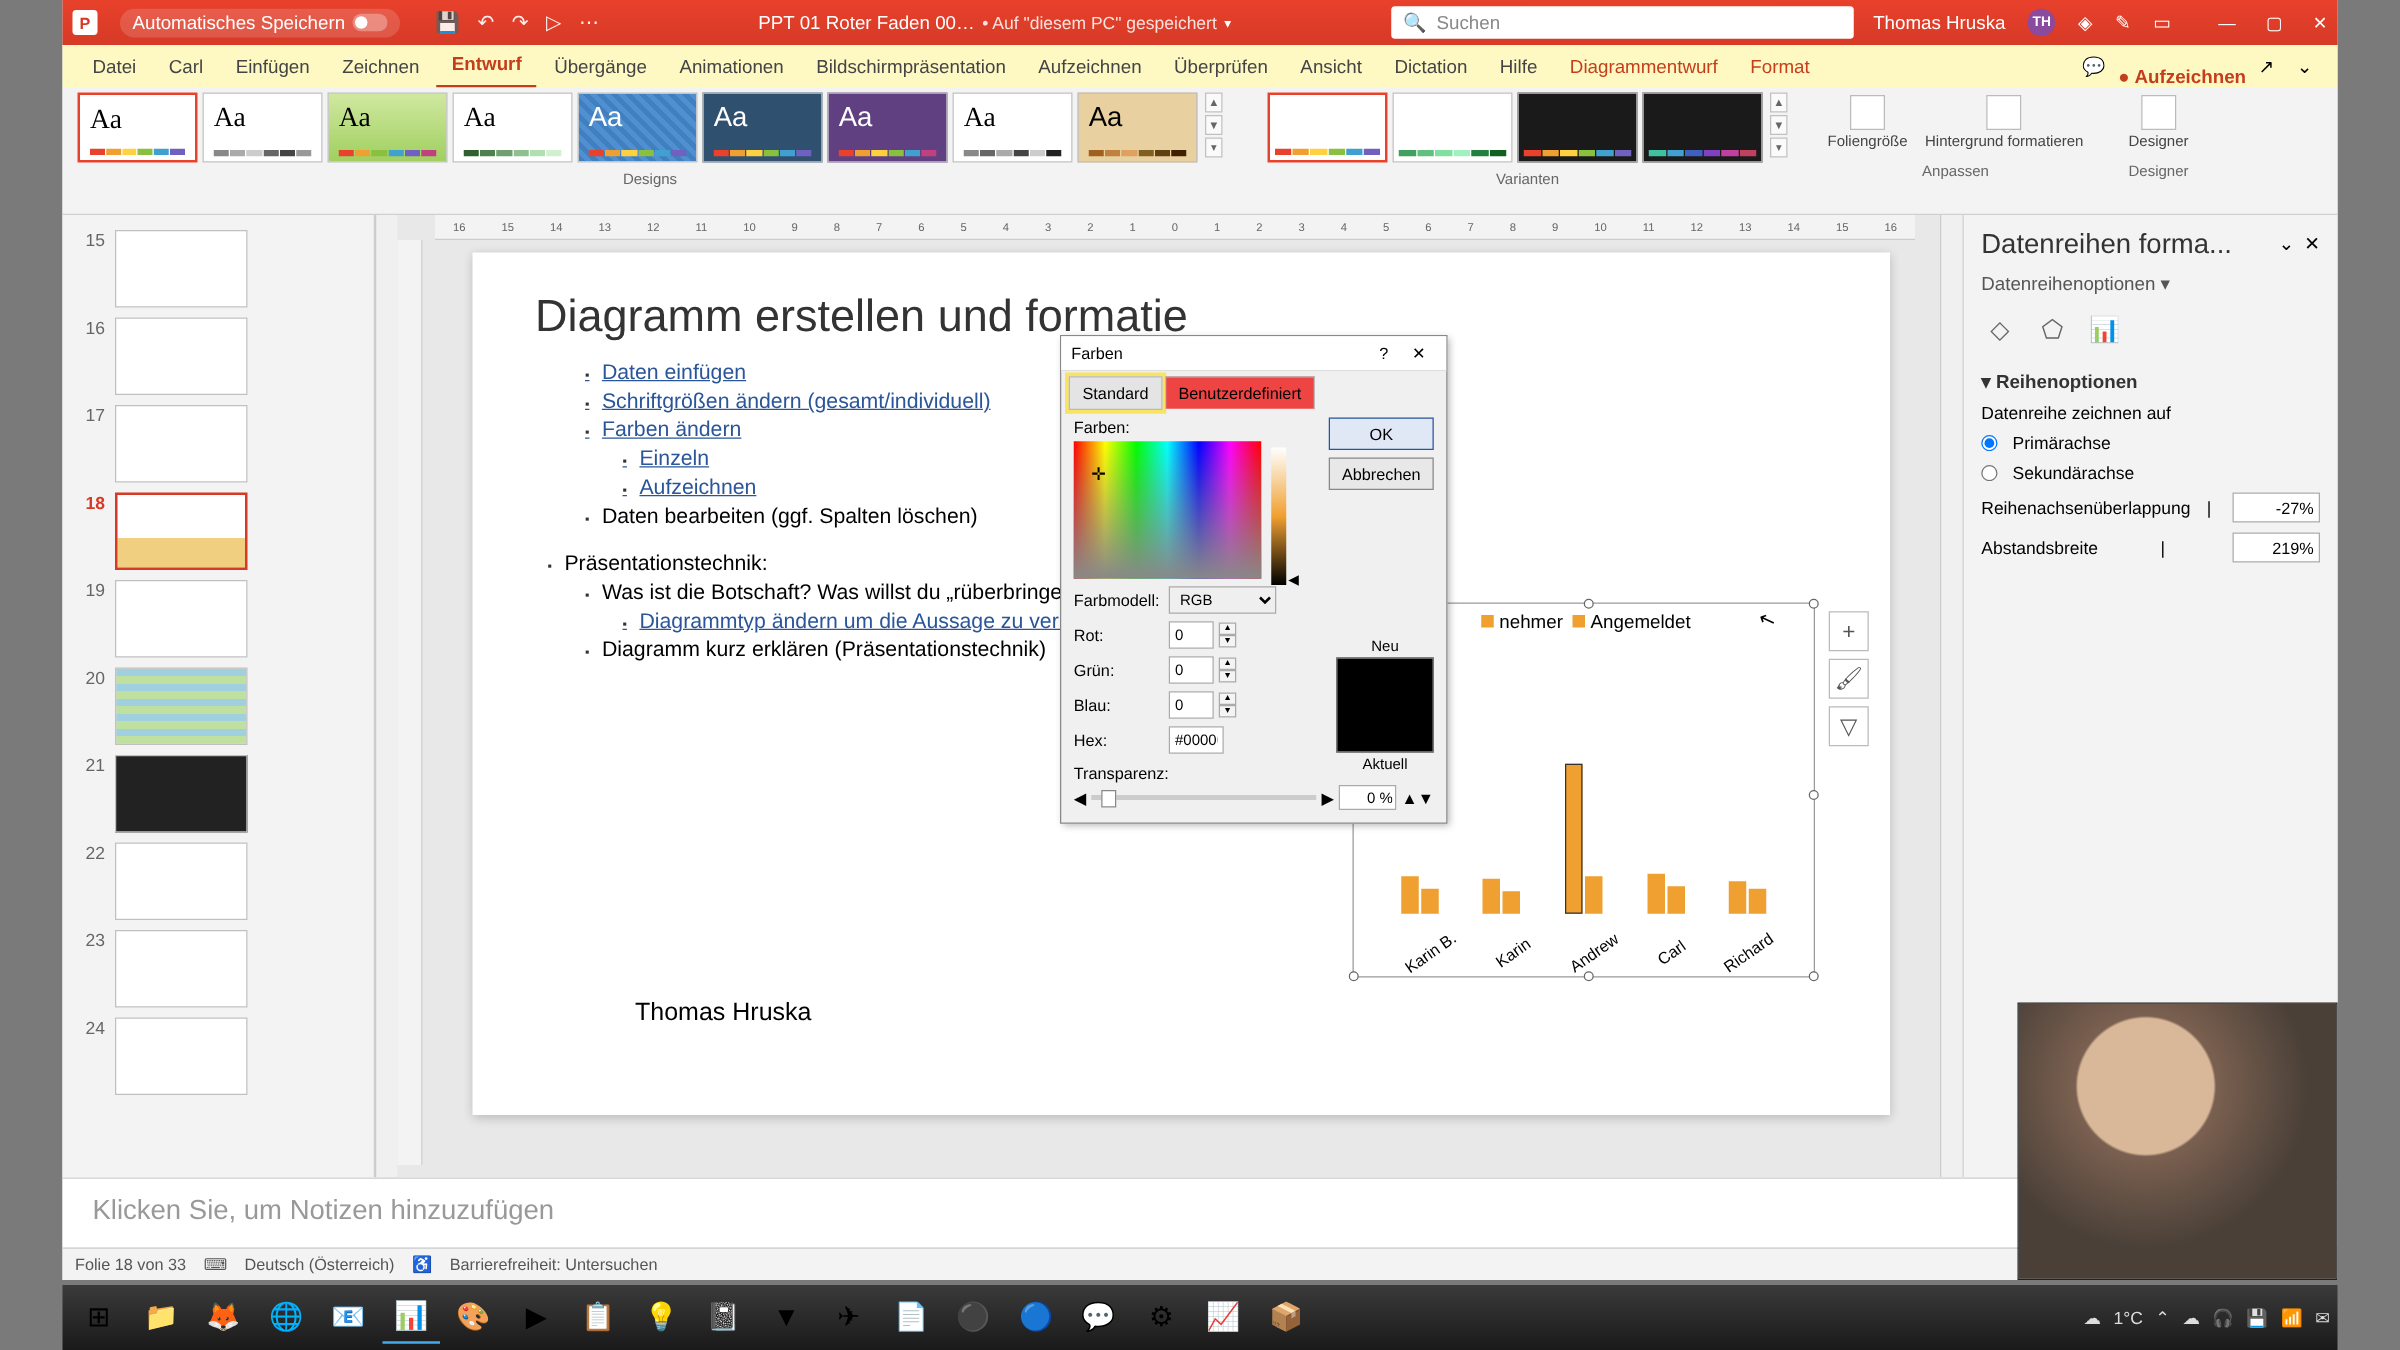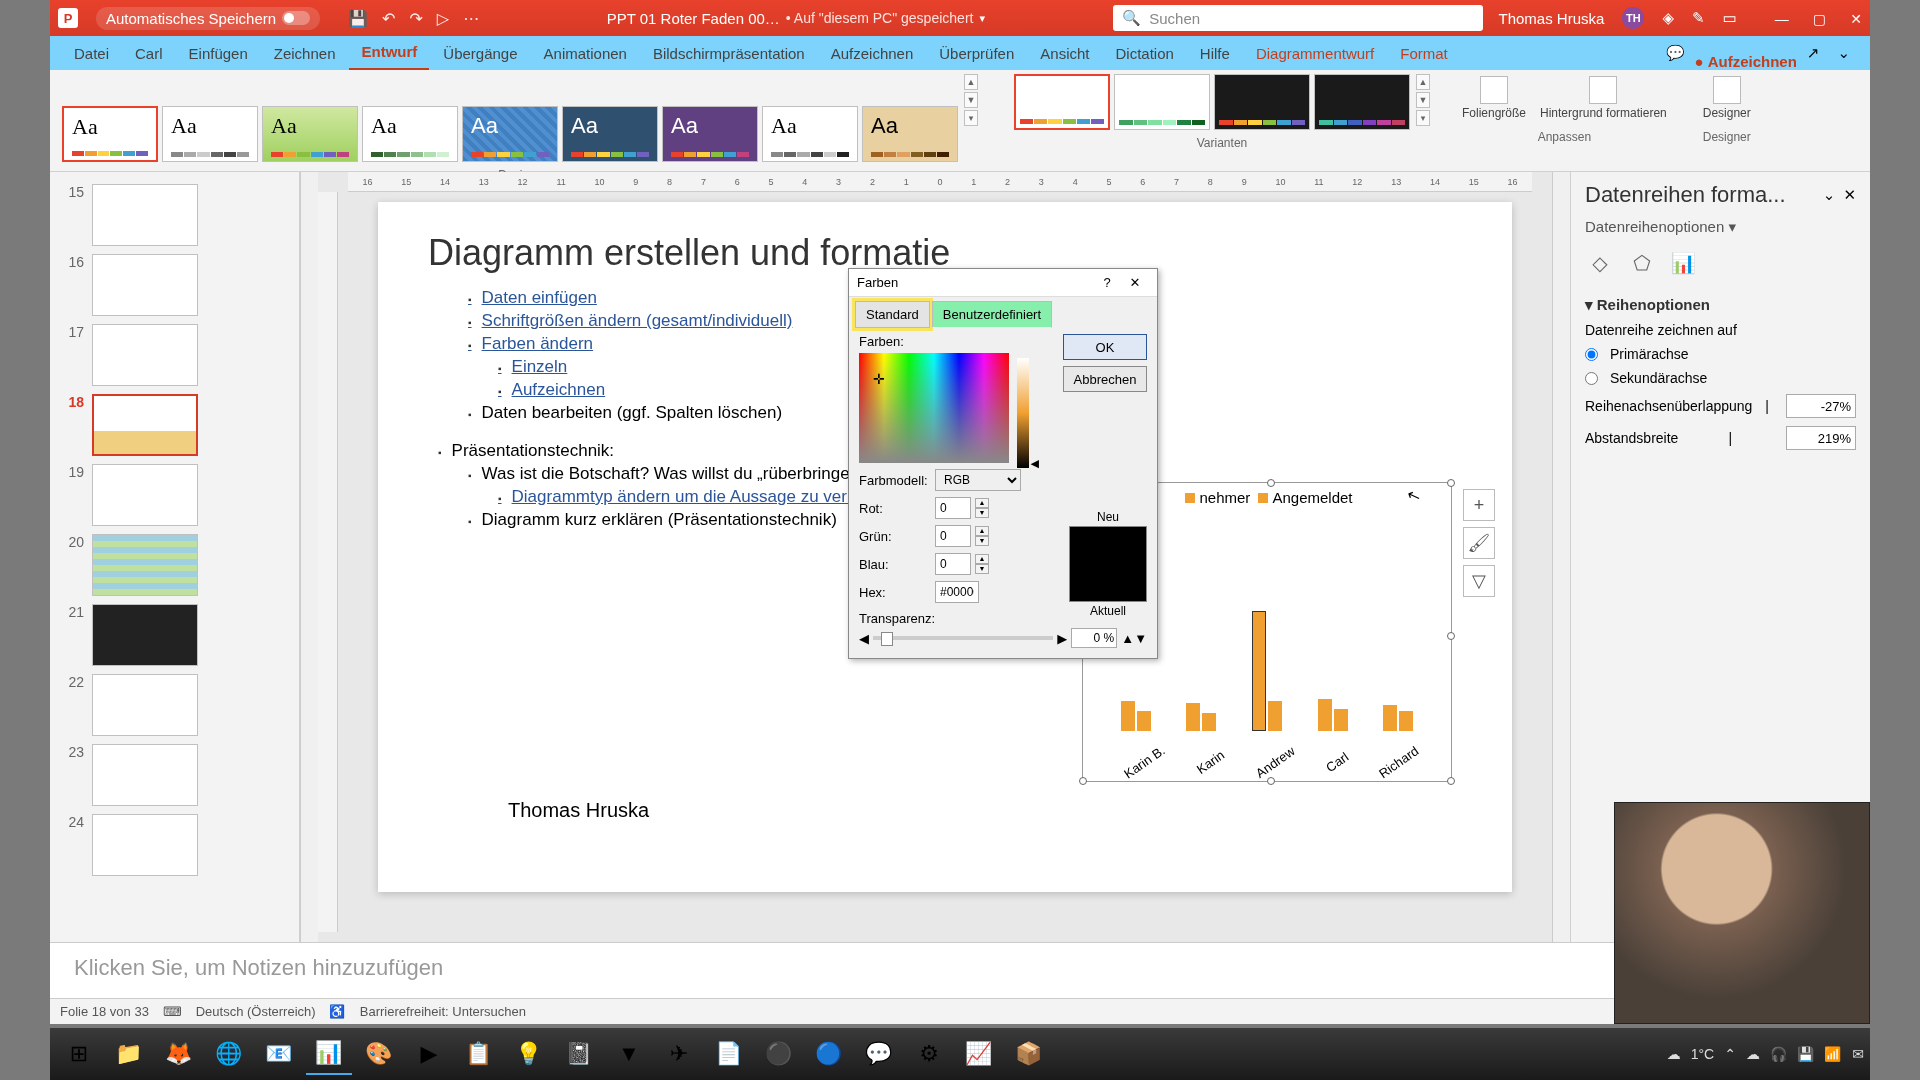--- a/index.html
+++ b/index.html
@@ -14,32 +14,32 @@
 .toggle::after { content:''; position:absolute; width:10px; height:10px; background:#fff; border-radius:50%; top:2px; left:2px; }
 .qat { display:flex; gap:14px; margin-left:10px; }
 .qat span { font-size:16px; opacity:0.9; }
 .titlebar .doc { flex:1; text-align:center; display:flex; justify-content:center; align-items:center; gap:6px; }
 .search { background:#fff; border-radius:3px; height:26px; width:370px; display:flex; align-items:center; padding:0 10px; color:#888; gap:8px; }
 .titlebar .right { display:flex; align-items:center; gap:18px; margin-left:16px; }
 .avatar { width:22px; height:22px; border-radius:50%; background:#8a4a9e; color:#fff; font-size:11px; display:flex; align-items:center; justify-content:center; font-weight:bold; }
 .winbtns span { margin-left:20px; font-size:14px; }
 
 
-.ribtabs { height:34px; background:#7dd3fc; display:flex; align-items:flex-end; padding:0 12px; font-size:15px; gap:2px; }
+.ribtabs { height:34px; background:#fef9c3; display:flex; align-items:flex-end; padding:0 12px; font-size:15px; gap:2px; }
 .ribtabs .tab { padding:8px 12px; color:#444; cursor:pointer; }
 .ribtabs .tab.active { color:#c43e1c; border-bottom:2px solid #c43e1c; font-weight:600; }
 .ribtabs .spacer { flex:1; }
 .ribtabs .rec { color:#c43e1c; font-weight:600; display:flex; align-items:center; gap:4px; }
 .ribtabs .rec::before { content:'●'; }
 
 
 .ribbon { height:102px; background:#f3f3f3; border-bottom:1px solid #d0d0d0; display:flex; align-items:flex-start; padding:4px 12px 0; gap:8px; }
 .themes { display:flex; flex-direction:column; align-items:center; }
 .themerow { display:flex; gap:4px; }
-.theme { width:96px; height:56px; border:1px solid #c0c0c0; background:#fff; display:flex; flex-direction:column; justify-content:space-between; padding:6px 8px 4px; font-size:22px; font-family:Georgia,serif;margin-top:32px; }
+.theme { width:96px; height:56px; border:1px solid #c0c0c0; background:#fff; display:flex; flex-direction:column; justify-content:space-between; padding:6px 8px 4px; font-size:22px; font-family:Georgia,serif; }
 .theme.sel { border:2px solid #e8412c; }
 .theme .bar { height:5px; display:flex; gap:1px; }
 .theme .bar span { flex:1; }
 .grplabel { font-size:12px; color:#666; margin-top:6px; }
 .dropbtns { display:flex; flex-direction:column; gap:2px; margin-left:2px; }
 .dropbtns span { width:14px; height:16px; border:1px solid #c0c0c0; font-size:9px; display:flex; align-items:center; justify-content:center; color:#666; background:#fafafa; }
 .variants { display:flex; flex-direction:column; align-items:center; margin-left:28px; }
 .variant { width:96px; height:56px; border:1px solid #c0c0c0; background:#fff; display:flex; flex-direction:column; justify-content:flex-end; padding:4px; }
 .variant.sel { border:2px solid #e8412c; }
 .variant.dark { background:#1a1a1a; }
@@ -85,21 +85,21 @@
 .floatbtns { position:absolute; right:-44px; top:6px; display:flex; flex-direction:column; gap:6px; }
 .floatbtns span { width:32px; height:32px; border:1px solid #bbb; background:#fff; display:flex; align-items:center; justify-content:center; font-size:18px; color:#555; }
 
 
 .dialog { position:absolute; left:530px; top:96px; width:310px; background:#f0f0f0; border:1px solid #888; box-shadow:2px 2px 6px rgba(0,0,0,0.3); font-size:13px; }
 .dlg-title { height:28px; display:flex; align-items:center; padding:0 8px; background:#fff; border-bottom:1px solid #ddd; }
 .dlg-title .sp { flex:1; }
 .dlg-title span.btn { width:28px; text-align:center; cursor:pointer; }
 .dlg-tabs { display:flex; padding:4px 6px 0; gap:2px; }
 .dlg-tabs span { padding:5px 10px; background:#e4e4e4; border:1px solid #bbb; cursor:pointer; position:relative; }
-.dlg-tabs span.act { background:#86efac; border-bottom:1px solid #f0f0f0; }
+.dlg-tabs span.act { background:#ef4444; border-bottom:1px solid #f0f0f0; }
 .dlg-tabs span.hl { box-shadow:0 0 0 3px rgba(255,220,0,0.6); }
 .dlg-body { padding:6px 10px 10px; position:relative; }
 .colorfield { width:150px; height:110px; background:linear-gradient(to bottom, transparent, #888), linear-gradient(to right, red, yellow, lime, cyan, blue, magenta, red); position:relative; margin-top:4px; }
 .colorfield .cross { position:absolute; left:14px; top:18px; color:#000; font-size:14px; }
 .lum { position:absolute; left:168px; top:30px; width:12px; height:110px; background:linear-gradient(#fff, #f0a030, #000); }
 .lum .arrow { position:absolute; right:-10px; bottom:-2px; font-size:11px; }
 .dlg-btns { position:absolute; right:10px; top:6px; display:flex; flex-direction:column; gap:6px; }
 .dlg-btns button { width:84px; height:26px; border:1px solid #888; background:#e8e8e8; font-size:13px; }
 .dlg-btns button.pri { border:1px solid #2a5599; background:#e0e8f5; }
 .fld { display:flex; align-items:center; margin-top:6px; gap:4px; }

